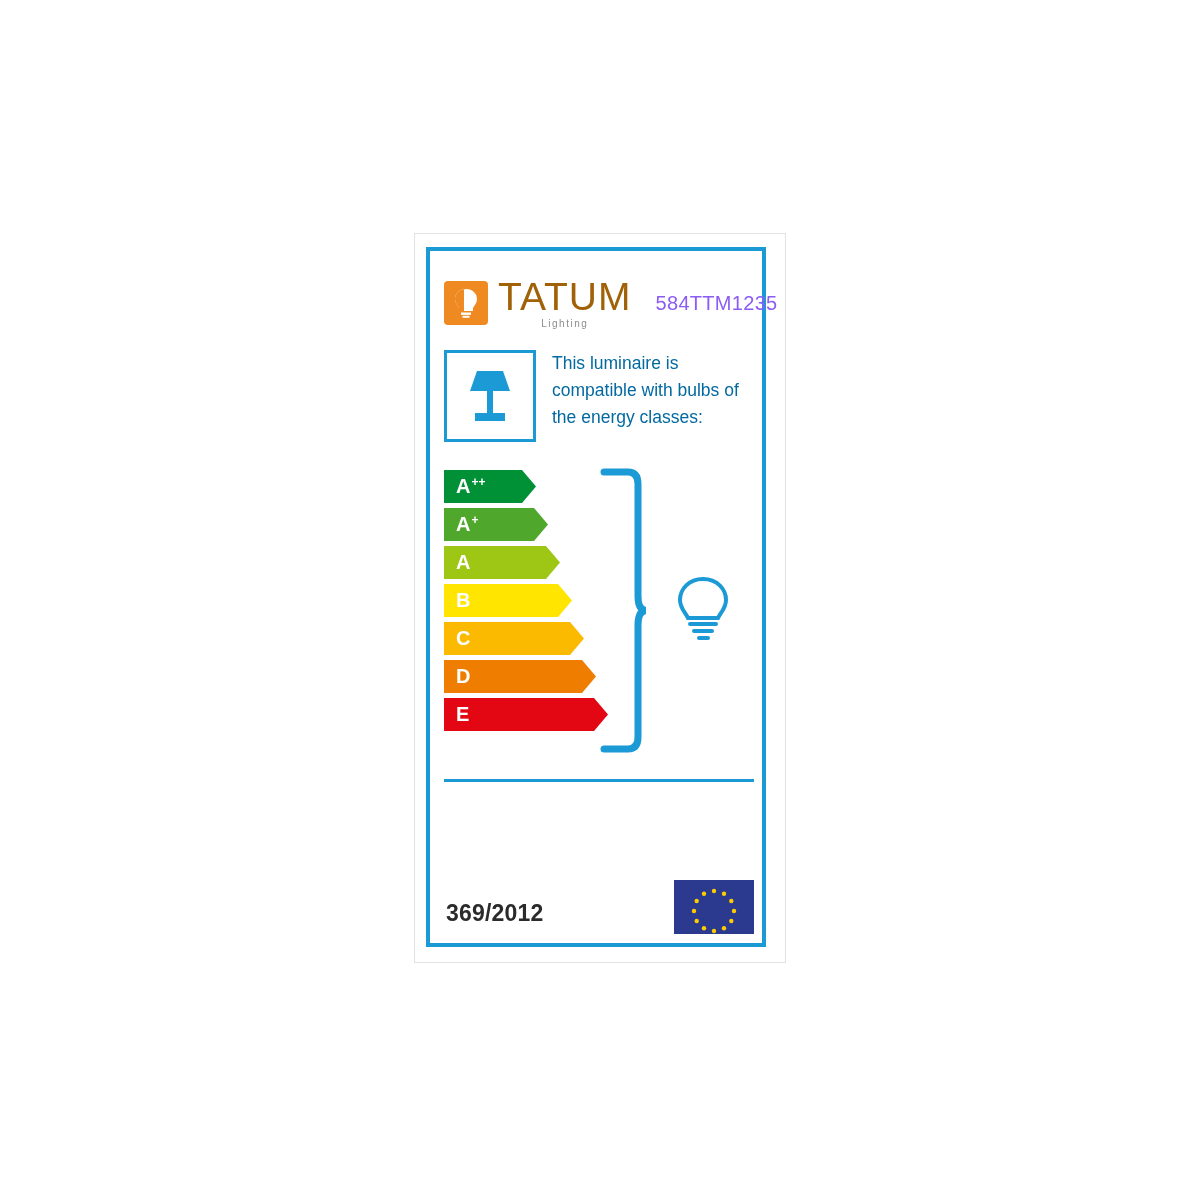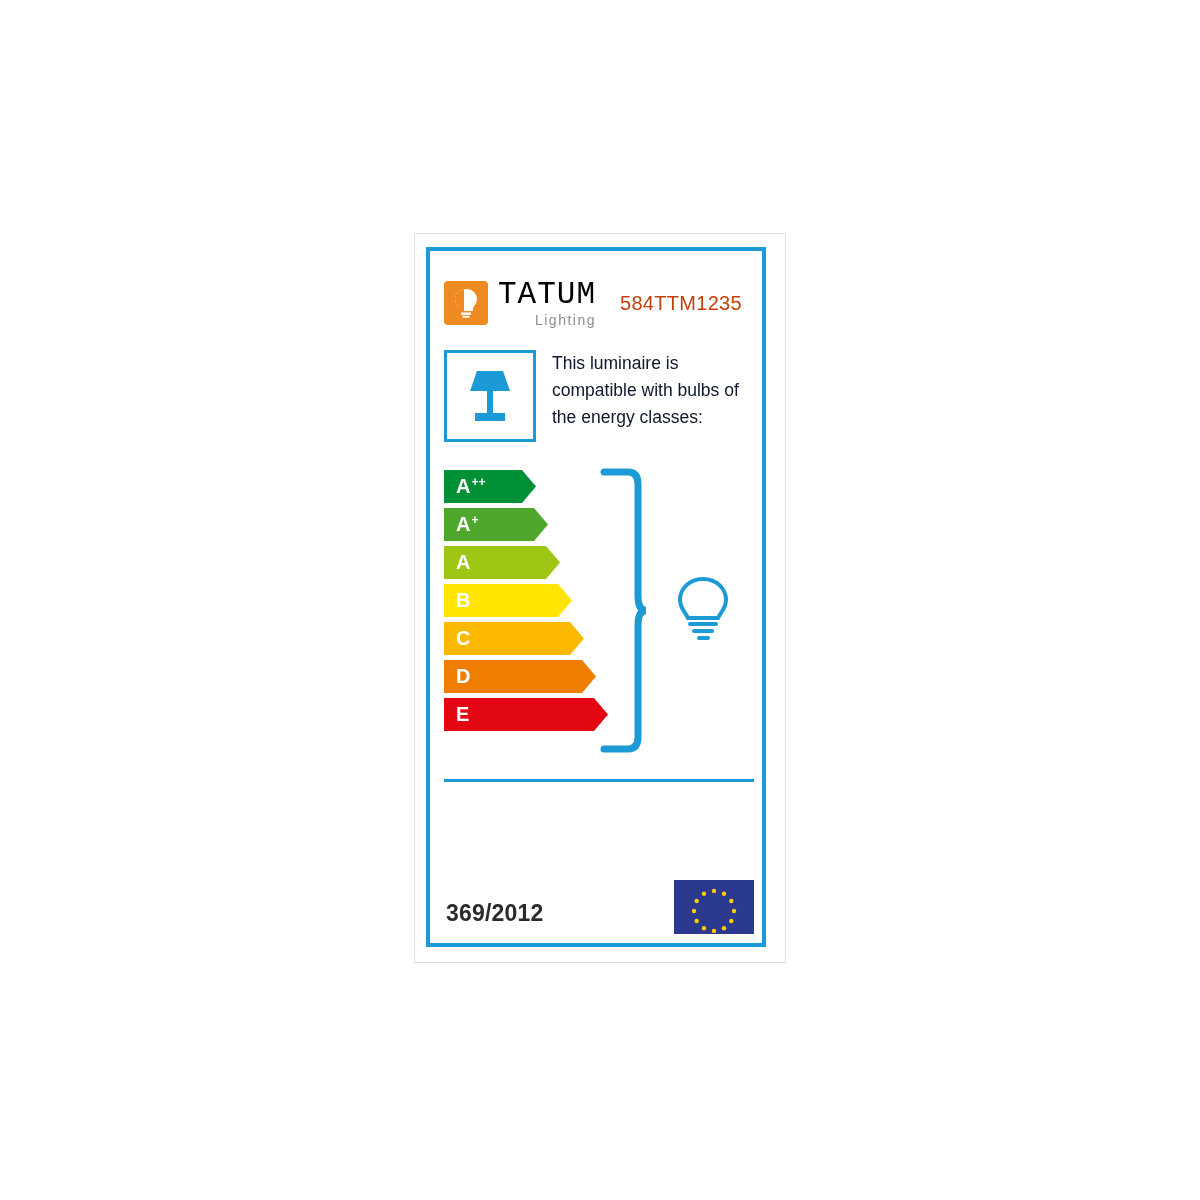--- a/index.html
+++ b/index.html
@@ -70,37 +70,37 @@
   }
 
   .brand-text {
     margin-left: 10px;
     display: flex;
     flex-direction: column;
     justify-content: center;
     line-height: 1;
   }
   .brand-name {
-    font-size: 31px;
+    font-size: 39px;
     letter-spacing: 1px;
-    color: #000000;
-    font-family: Liberation Mono, monospace;
+    color: #a16207;
+    font-family: Liberation Sans, sans-serif;
   }
   .brand-sub {
-    font-size: 14px;
+    font-size: 10px;
     color: #8d8d8d;
     letter-spacing: 1.5px;
-    text-align: right;
+    text-align: center;
     margin-top: 3px;
   }
 
   .product-code {
     margin-left: 24px;
     font-size: 20px;
-    color: #c2410c;
+    color: #8b5cf6;
     letter-spacing: 0.3px;
     white-space: nowrap;
   }
 
   
   .statement-row {
     position: absolute;
     left: 444px;
     top: 350px;
     width: 310px;
@@ -117,21 +117,21 @@
     display: flex;
     align-items: center;
     justify-content: center;
     background: #ffffff;
   }
 
   .statement-text {
     margin-left: 16px;
     font-size: 17.5px;
     line-height: 1.55;
-    color: #0f172a;
+    color: #0369a1;
     max-width: 205px;
   }
 
   
   .classes {
     position: absolute;
     left: 444px;
     top: 470px;
     width: 140px;
   }

